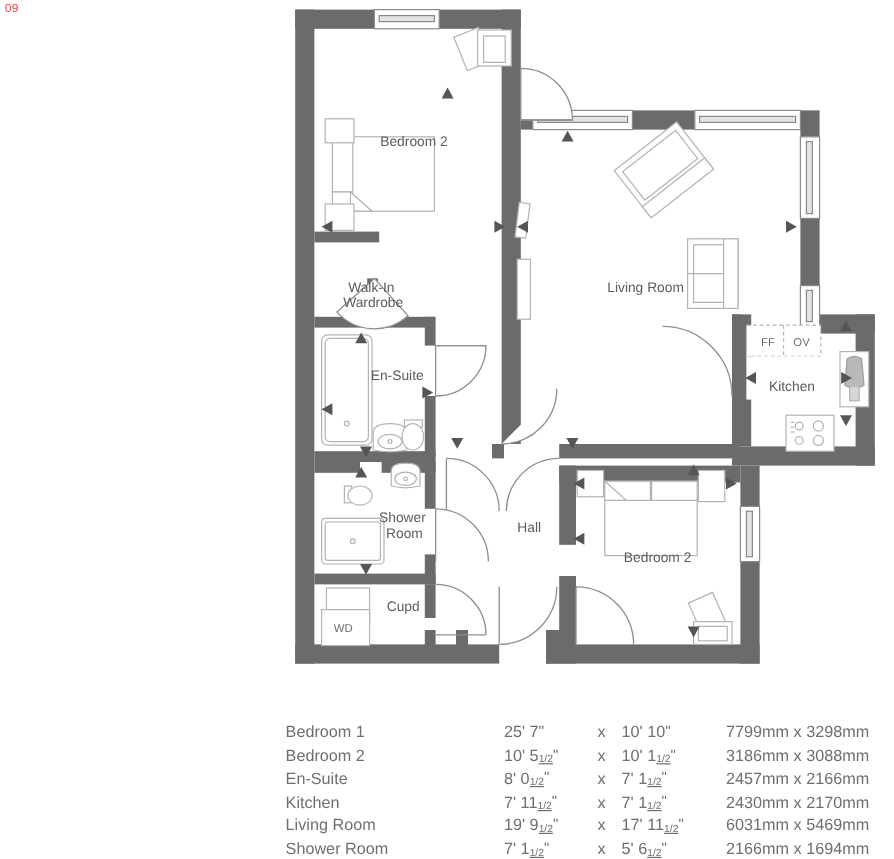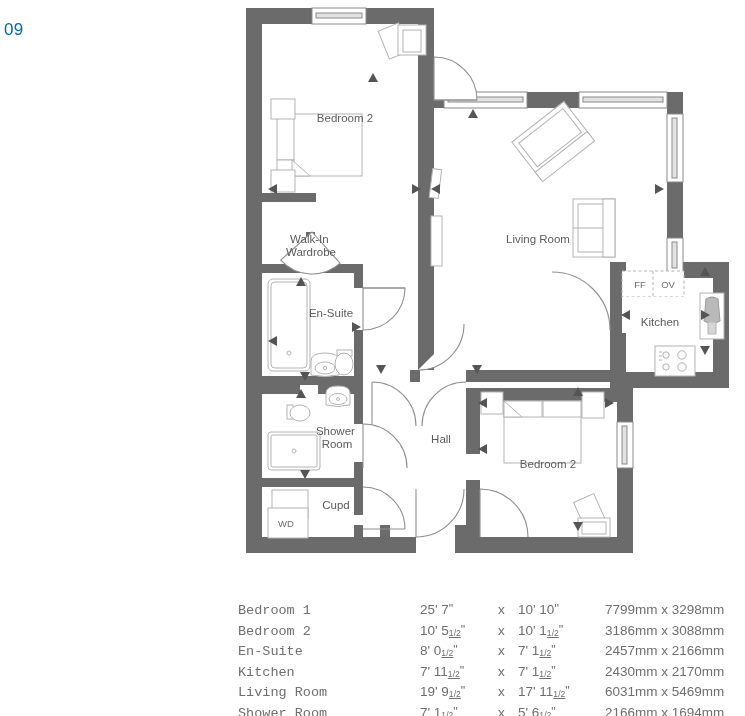--- a/index.html
+++ b/index.html
@@ -2,32 +2,32 @@
 <html><head>
 <meta charset="utf-8">
 <style>
   html,body{margin:0;padding:0;background:#ffffff;}
   body{
     width:745px;height:716px;position:relative;overflow:hidden;
     font-family:"Liberation Sans", sans-serif;
     -webkit-font-smoothing:antialiased;
   }
   #plate-no{
-    position:absolute;left:4px;top:20px;
-    font-size:17px;color:#0369a1;letter-spacing:.2px;
+    position:absolute;left:4px;top:2px;
+    font-size:10px;color:#ef4444;letter-spacing:.2px;
   }
   #plan-svg{position:absolute;left:0;top:0;}
   
   #schedule{
     position:absolute;left:238px;top:602px;width:500px;
     font-size:13.5px;color:#6f6f6f;
   }
   #schedule table{border-collapse:collapse;width:100%;}
   #schedule td{padding:0 0 4.6px 0;vertical-align:baseline;white-space:nowrap;}
-  .c-room{width:182px;font-family:Liberation Mono, monospace;}
+  .c-room{width:182px;}
   .c-imp{width:185px;}
   .c-met{width:auto;}
   .imp-w{display:inline-block;width:78px;}
   .imp-x{display:inline-block;width:20px;}
   sup.frac{font-size:8.6px;vertical-align:baseline;position:relative;top:1px;letter-spacing:0;text-decoration:underline;}
   .pr{font-size:12.5px;position:relative;top:-1px;}
 </style>
 </head>
 <body>
 

